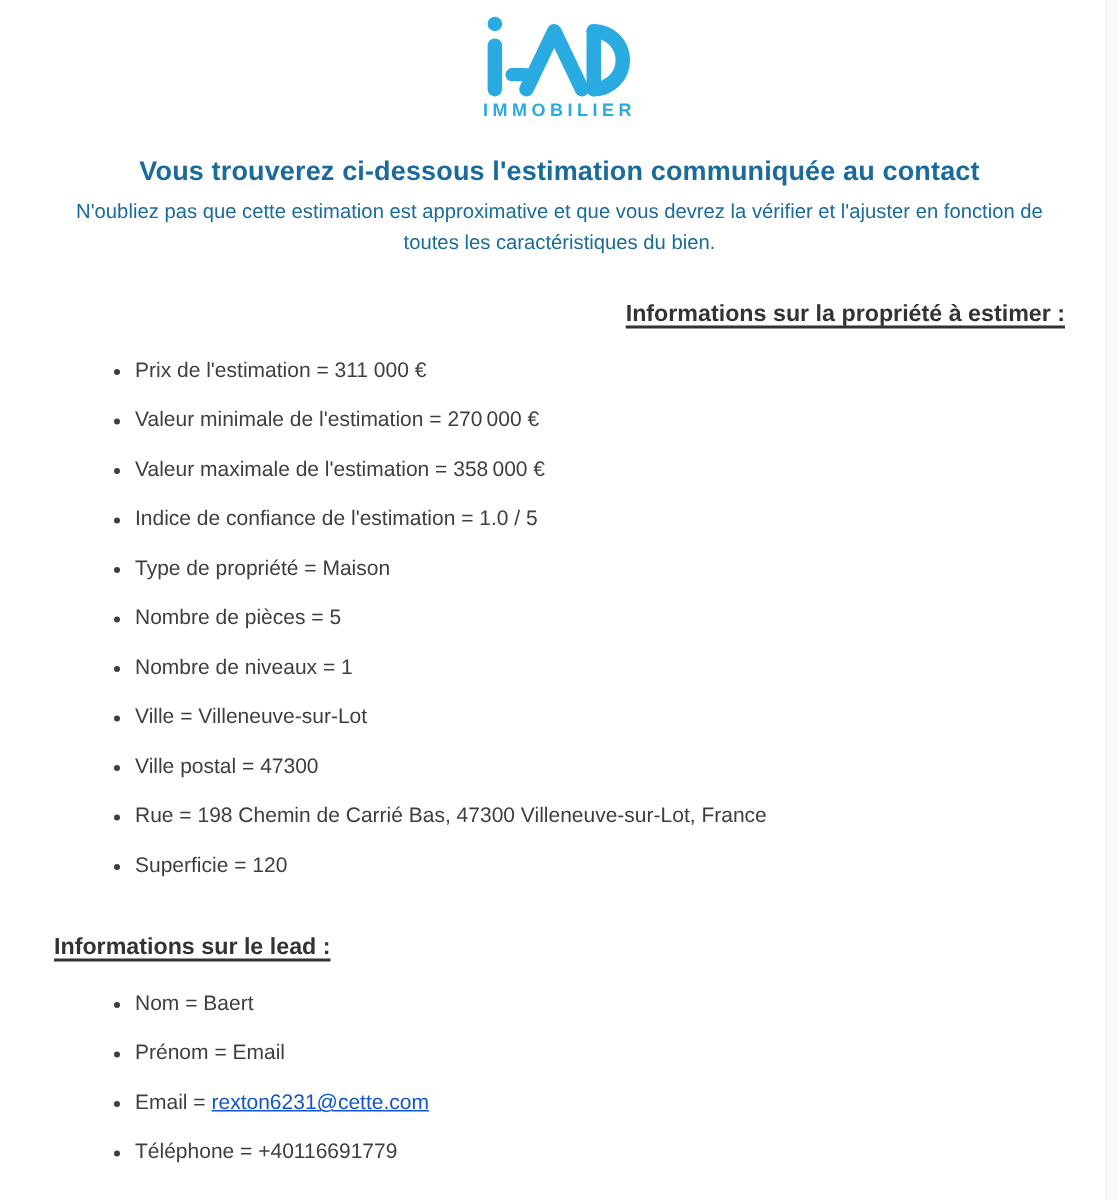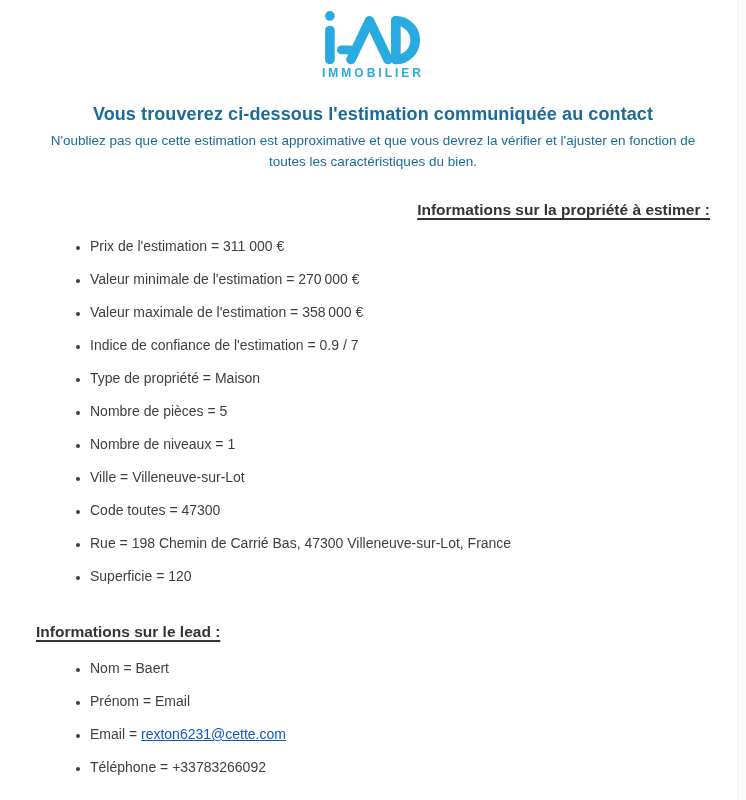--- a/index.html
+++ b/index.html
@@ -131,33 +131,33 @@
     <p class="intro-subtitle">N'oubliez pas que cette estimation est approximative et que vous devrez la vérifier et l'ajuster en fonction de toutes les caractéristiques du bien.</p>
   </div>
 
   <main class="content" id="sections-container">
       <section class="info-section">
         <h2 class="section-heading">Informations sur la propriété à estimer :</h2>
         <ul class="section-list">
           <li><span>Prix de l'estimation</span> = <span>311 000 €</span></li>
           <li><span>Valeur minimale de l'estimation</span> = <span>270 000 €</span></li>
           <li><span>Valeur maximale de l'estimation</span> = <span>358 000 €</span></li>
-          <li><span>Indice de confiance de l'estimation</span> = <span>0.9 / 7</span></li>
+          <li><span>Indice de confiance de l'estimation</span> = <span>1.0 / 5</span></li>
           <li><span>Type de propriété</span> = <span>Maison</span></li>
           <li><span>Nombre de pièces</span> = <span>5</span></li>
           <li><span>Nombre de niveaux</span> = <span>1</span></li>
           <li><span>Ville</span> = <span>Villeneuve-sur-Lot</span></li>
-          <li><span>Code toutes</span> = <span>47300</span></li>
+          <li><span>Ville postal</span> = <span>47300</span></li>
           <li><span>Rue</span> = <span>198 Chemin de Carrié Bas, 47300 Villeneuve-sur-Lot, France</span></li>
           <li><span>Superficie</span> = <span>120</span></li>
         </ul>
       </section>
       <section class="info-section">
         <h2 class="section-heading">Informations sur le lead :</h2>
         <ul class="section-list">
           <li><span>Nom</span> = <span>Baert</span></li>
           <li><span>Prénom</span> = <span>Email</span></li>
           <li><span>Email</span> = <a href="mailto:rexton6231@gmail.com">rexton6231@cette.com</a></li>
-          <li><span>Téléphone</span> = <span>+33783266092</span></li>
+          <li><span>Téléphone</span> = <span>+40116691779</span></li>
         </ul>
       </section>
     </main>
 </div>
 
 </body></html>

